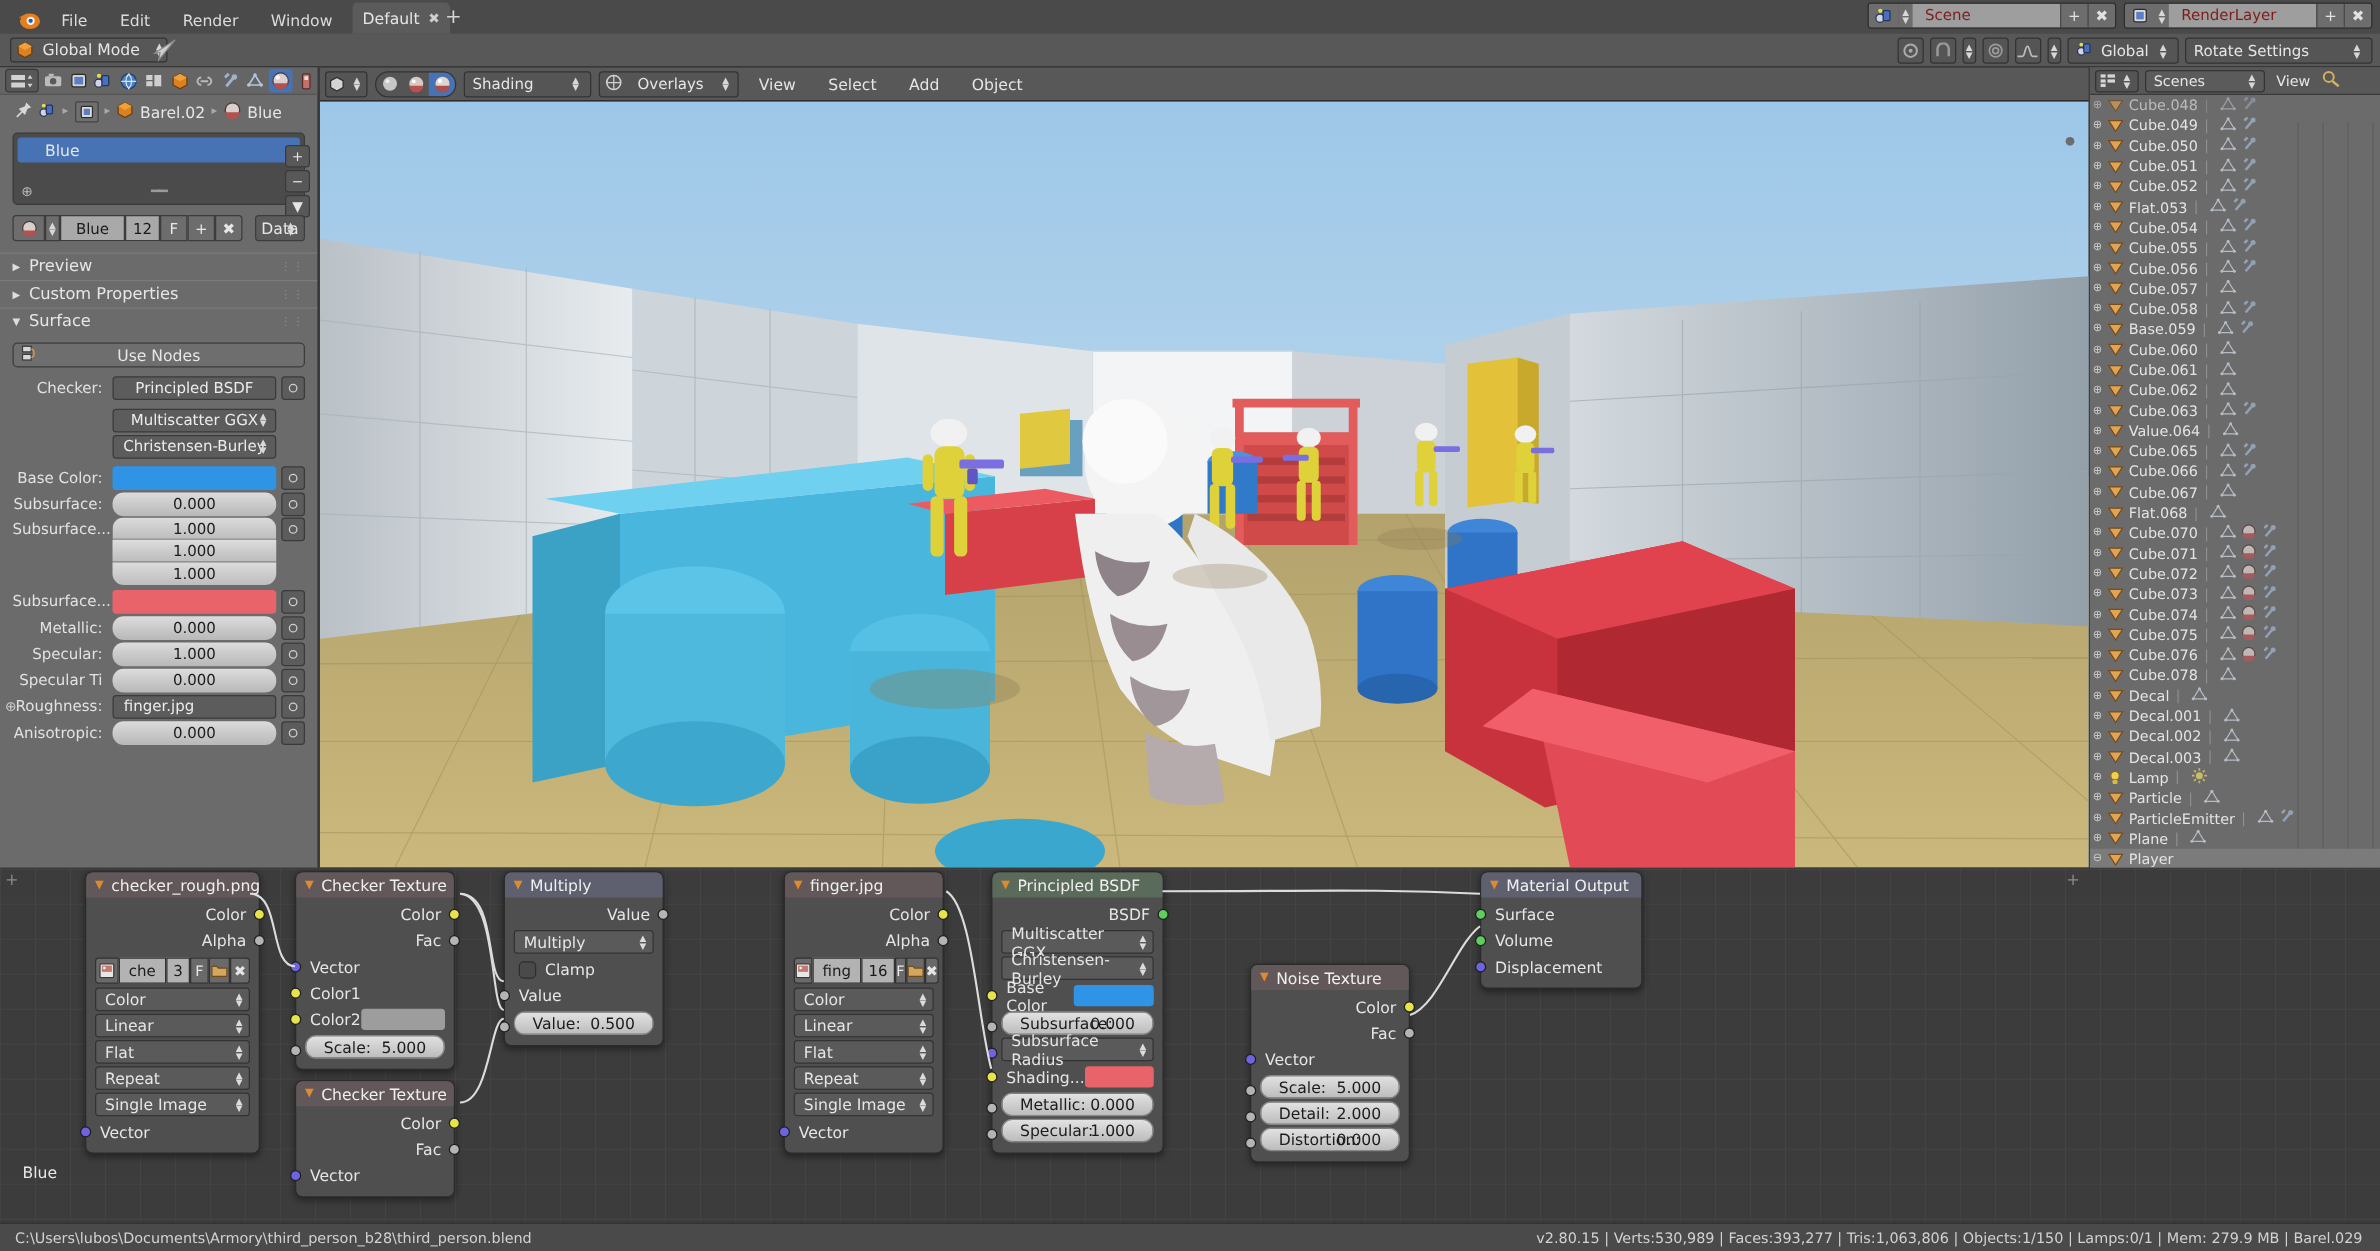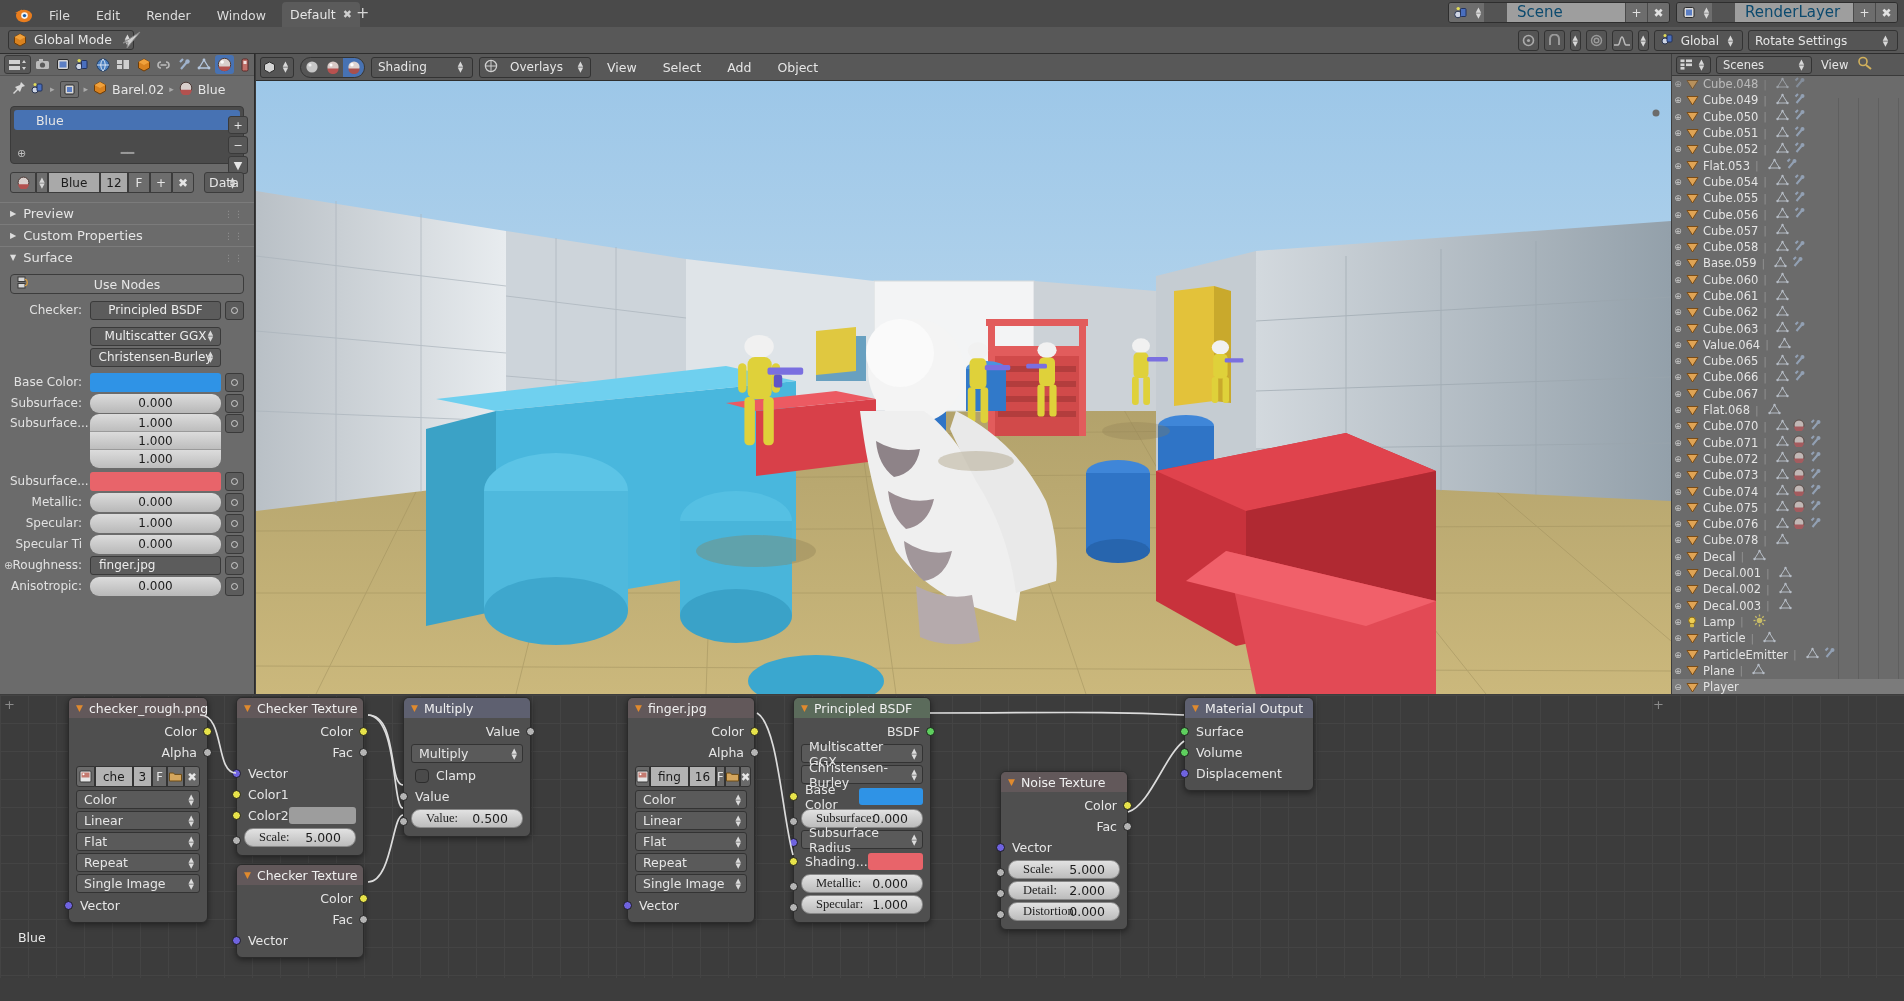--- a/index.html
+++ b/index.html
@@ -2,33 +2,33 @@
 <html><head>
 <meta charset="utf-8">
 <style>
   * { box-sizing: border-box; margin:0; padding:0; }
   html,body { width:1904px; height:1001px; overflow:hidden; background:#3d3d3d;
     font-family:"DejaVu Sans","Liberation Sans",sans-serif; font-size:12px; color:#e6e6e6; }
   #app { position:relative; width:1904px; height:1001px; }
 
   
   .topbar { position:absolute; left:0; top:0; width:1904px; height:34px;
-    background:#4a4a4a; border-bottom:4px solid #737373; display:flex; align-items:center; }
+    background:#4a4a4a; border-bottom:2px solid #737373; display:flex; align-items:center; }
   .blender-logo { width:26px; height:20px; margin-left:10px; display:flex; align-items:center; justify-content:center; }
   .menu-item { padding:0 13px; line-height:27px; font-size:12.5px; color:#dcdcdc; }
   .wstab { position:absolute; top:2px; height:25px; background:#5b5b5b; border-radius:4px 4px 0 0;
     display:flex; align-items:center; padding:0 8px; gap:7px; font-size:12.5px; }
   .wstab-x { font-size:11px; color:#cfcfcf; }
   .wsadd { position:absolute; top:3px; font-size:16px; color:#d4d4d4; line-height:20px; }
   .topright { position:absolute; right:6px; top:2px; display:flex; align-items:center; gap:6px; }
   .dpbox { display:flex; align-items:center; height:21px; background:#545454; border:1px solid #2e2e2e; border-radius:3px; overflow:hidden; }
   .dpicon { width:24px; height:19px; display:flex; align-items:center; justify-content:center; background:#6d6d6d; }
   .spinarr { width:11px; display:flex; flex-direction:column; align-items:center; justify-content:center; background:#6d6d6d; height:19px; }
   .spinarr i { font-style:normal; font-size:7px; line-height:6px; color:#d8d8d8; }
-  .dpname { background:#9e9e9e; color:#0c4a6e; padding:0 10px; height:19px; line-height:19px; min-width:118px; font-size:15px;margin-left:23px; }
+  .dpname { background:#9e9e9e; color:#7f1d1d; padding:0 10px; height:19px; line-height:19px; min-width:118px; font-size:12px; }
   .dpbtn { width:22px; height:19px; background:#6d6d6d; display:flex; align-items:center; justify-content:center; color:#e2e2e2; font-size:12px; border-left:1px solid #4a4a4a; }
 
   
   .bar2 { position:absolute; left:0; top:27px; width:1904px; height:27px;
     background:#585858; border-bottom:1px solid #2e2e2e; display:flex; align-items:center; }
   .modebox { display:flex; align-items:center; height:20px; margin-left:8px; background:#575757; border:1px solid #333; border-radius:3px; }
   .modebox .ico { width:22px; height:18px; display:flex; align-items:center; justify-content:center; }
   .modebox .lbl { padding:0 10px 0 3px; line-height:18px; font-size:12.5px; }
   .cursor-arrow { position:absolute; left:120px; top:3px; }
   .bar2right { position:absolute; right:6px; top:3px; display:flex; align-items:center; gap:5px; }
@@ -114,21 +114,21 @@
   .sock { position:absolute; width:9px; height:9px; border-radius:50%; border:1px solid #1d1d1d; top:6px; }
   .sock.r { right:-5px; }
   .sock.l { left:-5px; }
   .s-yellow { background:#e7e34a; }
   .s-grey { background:#b4b4b4; }
   .s-purple { background:#6f63e0; }
   .s-green { background:#5ecf5e; }
   .nfield { margin:2px 7px; height:19px; border-radius:3px; background:#5a5a5a; border:1px solid #333;
     display:flex; align-items:center; padding:0 7px; font-size:12.5px; position:relative; }
   .nfield.pill { border-radius:9px; background:linear-gradient(#e2e2e2,#bcbcbc); color:#1c1c1c; border:1px solid #888; justify-content:center; }
-  .nfield.pill .k { position:absolute; left:14px;font-family:Liberation Serif, serif; }
+  .nfield.pill .k { position:absolute; left:14px; }
   .nfield.pill .v { position:absolute; right:14px; }
   .nspin { position:absolute; right:5px; display:flex; flex-direction:column; line-height:6px; font-size:7px; color:#dcdcdc; }
   .nimgrow { margin:3px 7px; height:21px; display:flex; align-items:center; }
   .nseg { height:21px; border:1px solid #333; display:flex; align-items:center; justify-content:center; background:#6a6a6a; }
   .nseg.nm { background:#b3b3b3; color:#1b1b1b; padding:0 7px; font-size:12px; }
   .nseg.num { background:#b3b3b3; color:#1b1b1b; padding:0 5px; font-size:12px; }
   .ncolor { width:80px; height:17px; border-radius:3px; margin-left:auto; margin-right:7px; }
   .ncheck { width:14px; height:14px; border-radius:4px; background:#4a4a4a; border:1px solid #2d2d2d; margin-right:7px; }
   .nrow-inline { height:21px; display:flex; align-items:center; padding-left:11px; font-size:12.5px; position:relative; }
 
@@ -2058,14 +2058,18 @@
         <path d="M368 20 C398 20 388 90 403 90"></path>
         <path d="M368 20 C398 22 392 113 403 113"></path>
         <path d="M368 187 C392 187 392 120 403 120"></path>
         <path d="M757 18 C778 30 782 120 793 160"></path>
         <path d="M930 18 C1050 18 1100 16 1184 20"></path>
         <path d="M1128 117 C1150 110 1165 60 1184 46"></path>
       </g>
     </svg>
   </div>
 
+  <div class="statusbar">
+    <span class="status-left">C:\Users\lubos\Documents\Armory\third_person_b28\third_person.blend</span>
+    <span class="status-right">v2.80.15 | Verts:530,989 | Faces:393,277 | Tris:1,063,806 | Objects:1/150 | Lamps:0/1 | Mem: 279.9 MB | Barel.029</span>
+  </div>
 
 </div>
 
 </body></html>

